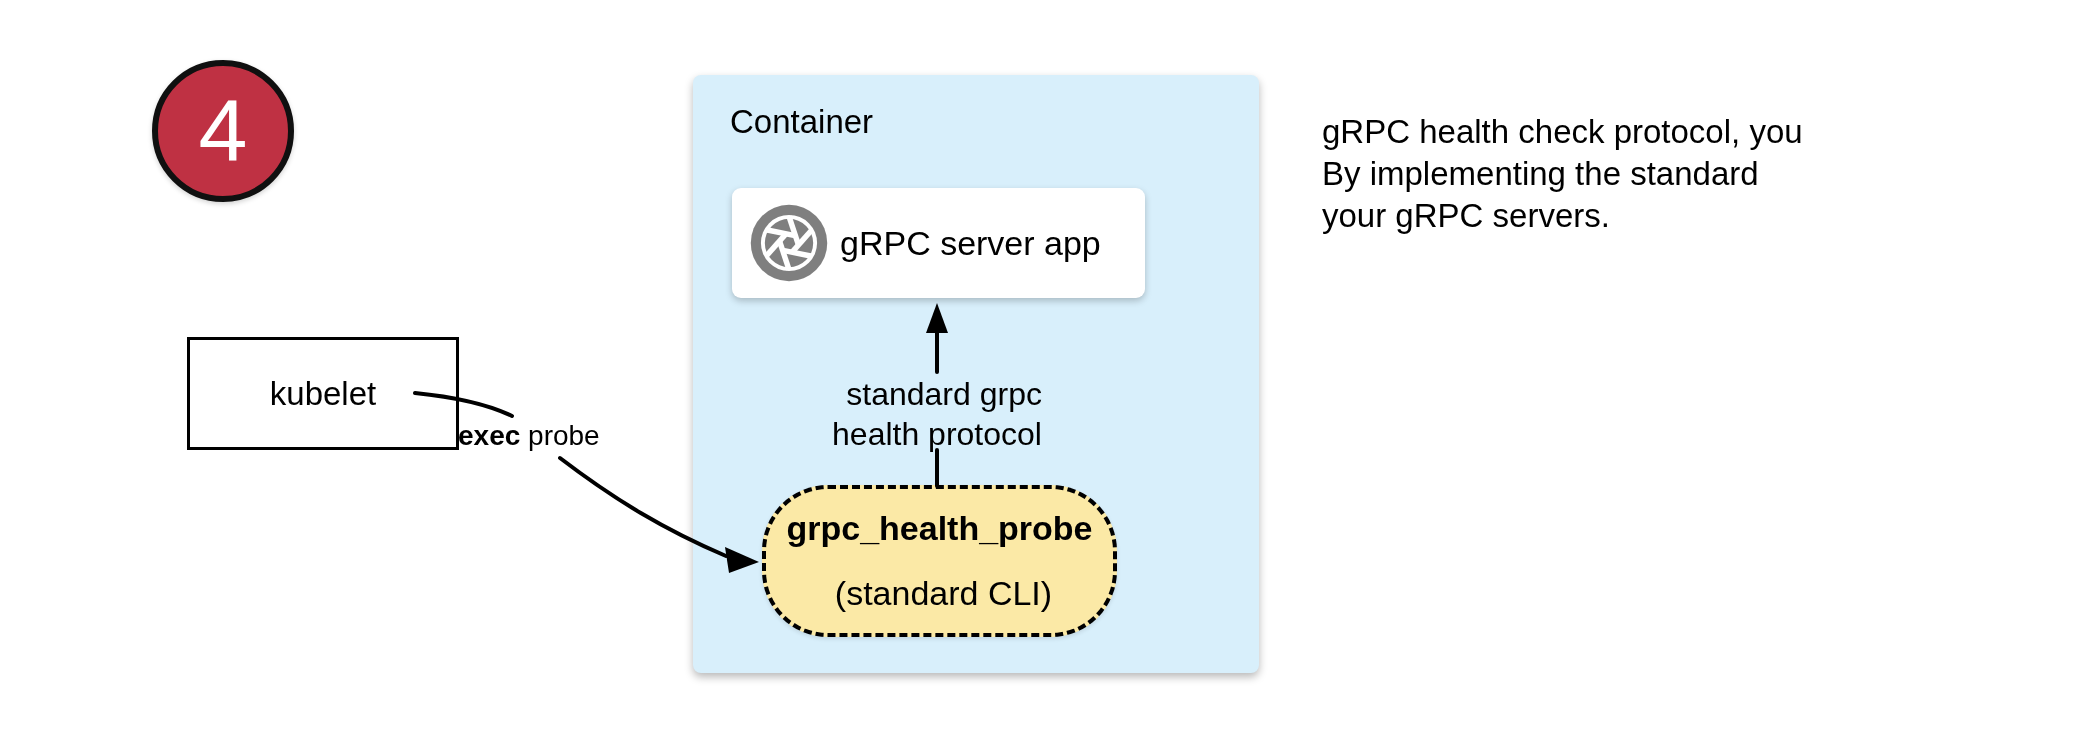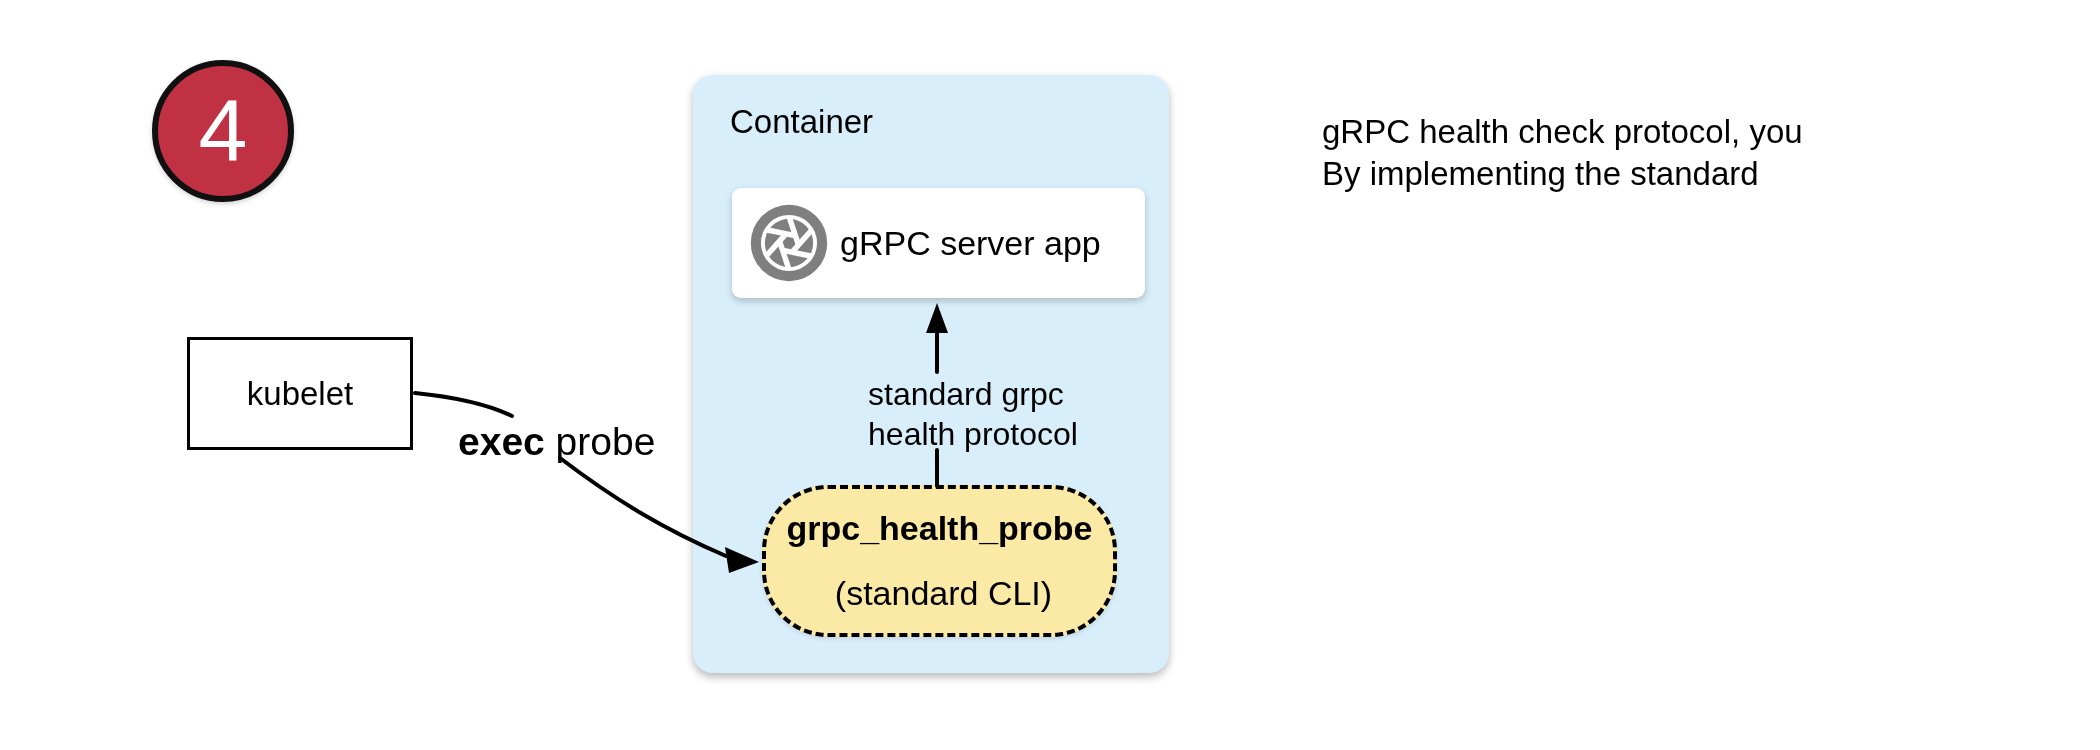--- a/index.html
+++ b/index.html
@@ -24,35 +24,35 @@
     display: flex; align-items: center; justify-content: center;
     color: #fff;
     font-size: 88px;
     box-shadow: 0 2px 5px rgba(0,0,0,0.18);
   }
 
   
   .kubelet-box {
     position: absolute;
     left: 187px; top: 337px;
-    width: 226px; height: 113px;
+    width: 272px; height: 113px;
     box-sizing: border-box;
     background: #fff;
     border: 3px solid #000;
     display: flex; align-items: center; justify-content: center;
     font-size: 33px;
   }
 
   
   .container-box {
     position: absolute;
     left: 693px; top: 75px;
-    width: 476px; height: 598px;
+    width: 566px; height: 598px;
     background: var(--container-blue, #D8EFFB);
-    border-radius: 20px;
+    border-radius: 8px;
     box-shadow: 0 4px 9px rgba(0,0,0,0.28);
   }
   .container-title {
     position: absolute;
     left: 37px; top: 28px;
     font-size: 33px;
   }
 
   
   .server-box {
@@ -69,24 +69,23 @@
   }
   .server-label { font-size: 34px; }
   .ap-gray { fill: var(--icon-gray, #7F7F7F); }
 
   
   .arrow-label {
     position: absolute;
     left: 244px; top: 299px;
     transform: translateX(-50%);
     width: max-content;
-    text-align: left;
+    text-align: right;
     font-size: 32px;
     line-height: 40px;
-    margin-left: 36px;
   }
 
   
   .probe-box {
     position: absolute;
     left: 69px; top: 410px;
     width: 355px; height: 152px;
     box-sizing: border-box;
     background: var(--probe-yellow, #FBE9A6);
     border: 4px dashed #000;
@@ -97,21 +96,21 @@
     box-shadow: 0 2px 4px rgba(0,0,0,0.10);
     gap: 26px;
   }
   .probe-title { font-size: 34px; font-weight: bold; }
   .probe-subtitle { font-size: 34px; margin-left: 8px; }
 
   
   .exec-label {
     position: absolute;
     left: 458px; top: 420px;
-    font-size: 39px;
+    font-size: 28px;
     white-space: pre;
   }
   .exec-label .bold { font-weight: bold; }
 
   
   .note {
     position: absolute;
     left: 1322px; top: 111px;
     font-size: 33px;
     line-height: 42px;
@@ -172,20 +171,21 @@
 
     <div class="probe-box">
       <div class="probe-title">grpc_health_probe</div>
       <div class="probe-subtitle">(standard CLI)</div>
     </div>
   </div>
 
   <div class="note">
     <div>gRPC health check protocol, you</div>
     <div>By implementing the standard</div>
+    <div>your gRPC servers.</div>
   </div>
 
   <svg class="arrows" width="2100" height="750" viewBox="0 0 2100 750" aria-hidden="true">
 
     <g>
       <path class="stroke" d="M 415 393 C 455 397 487 404 512 416"></path>
       <path class="stroke" d="M 560 458 C 615 500 665 530 726 556"></path>
       <polygon points="759,562 725,547 729,573" fill="#000"></polygon>
     </g>
 

